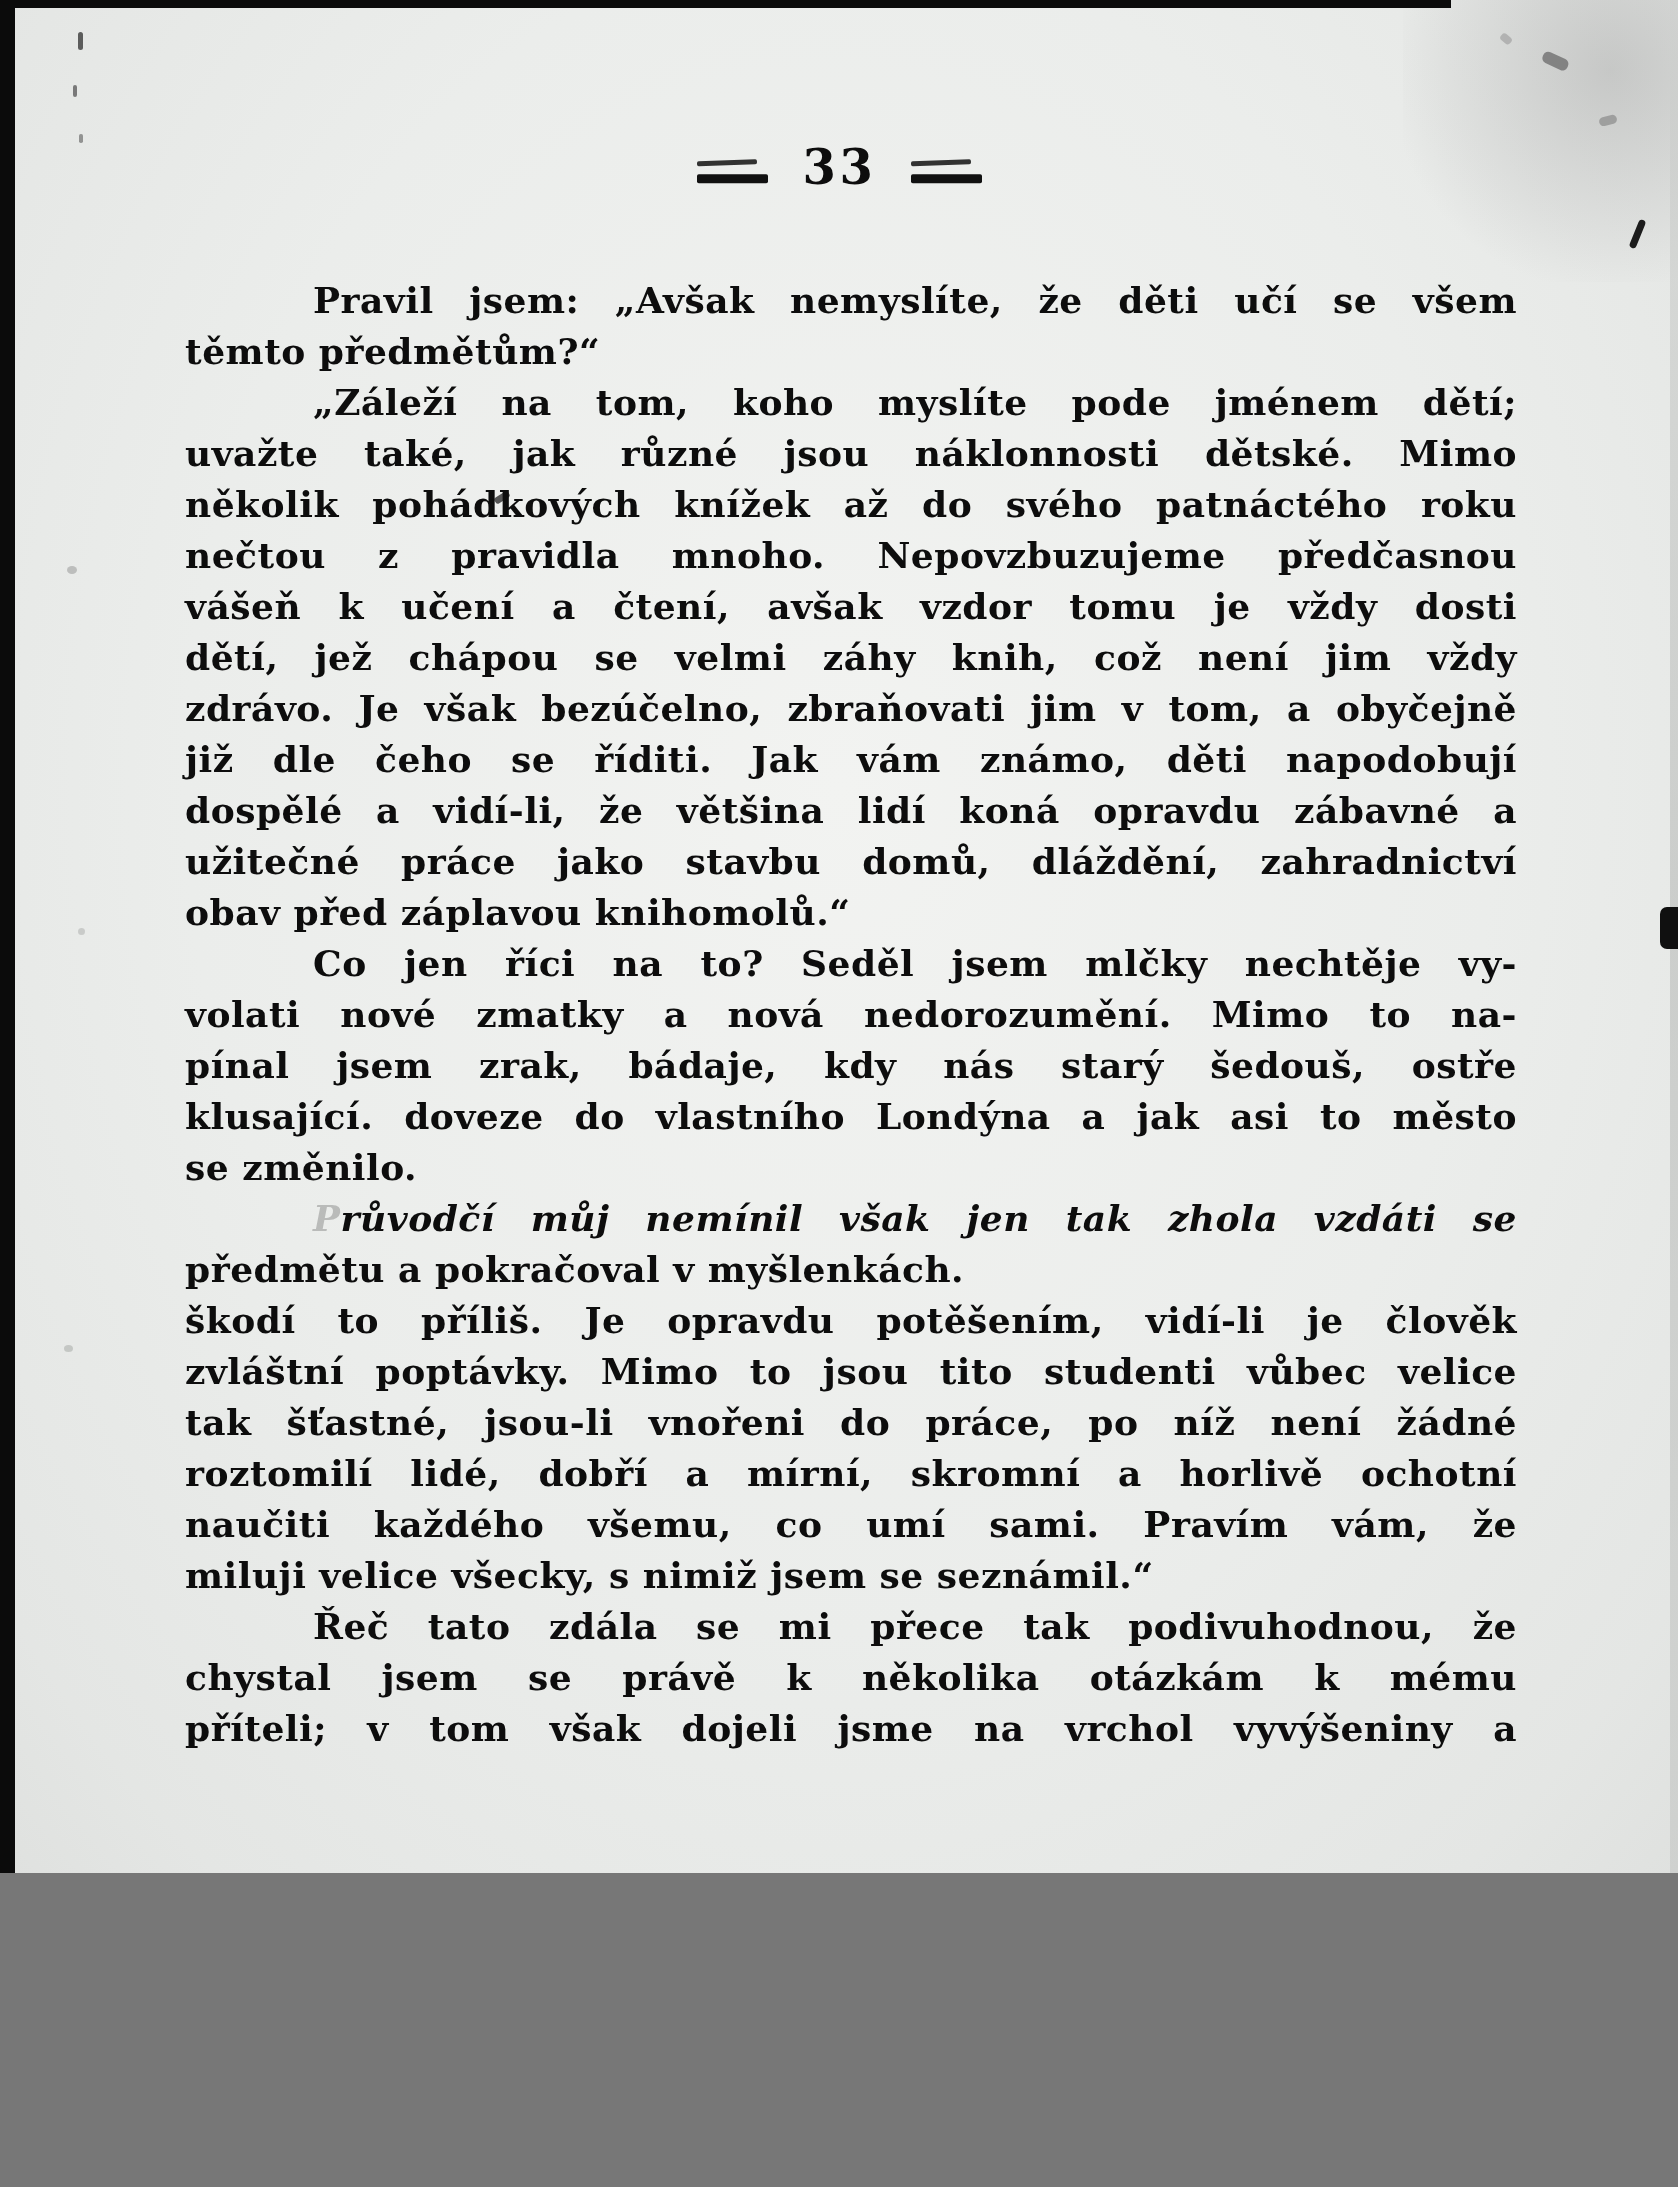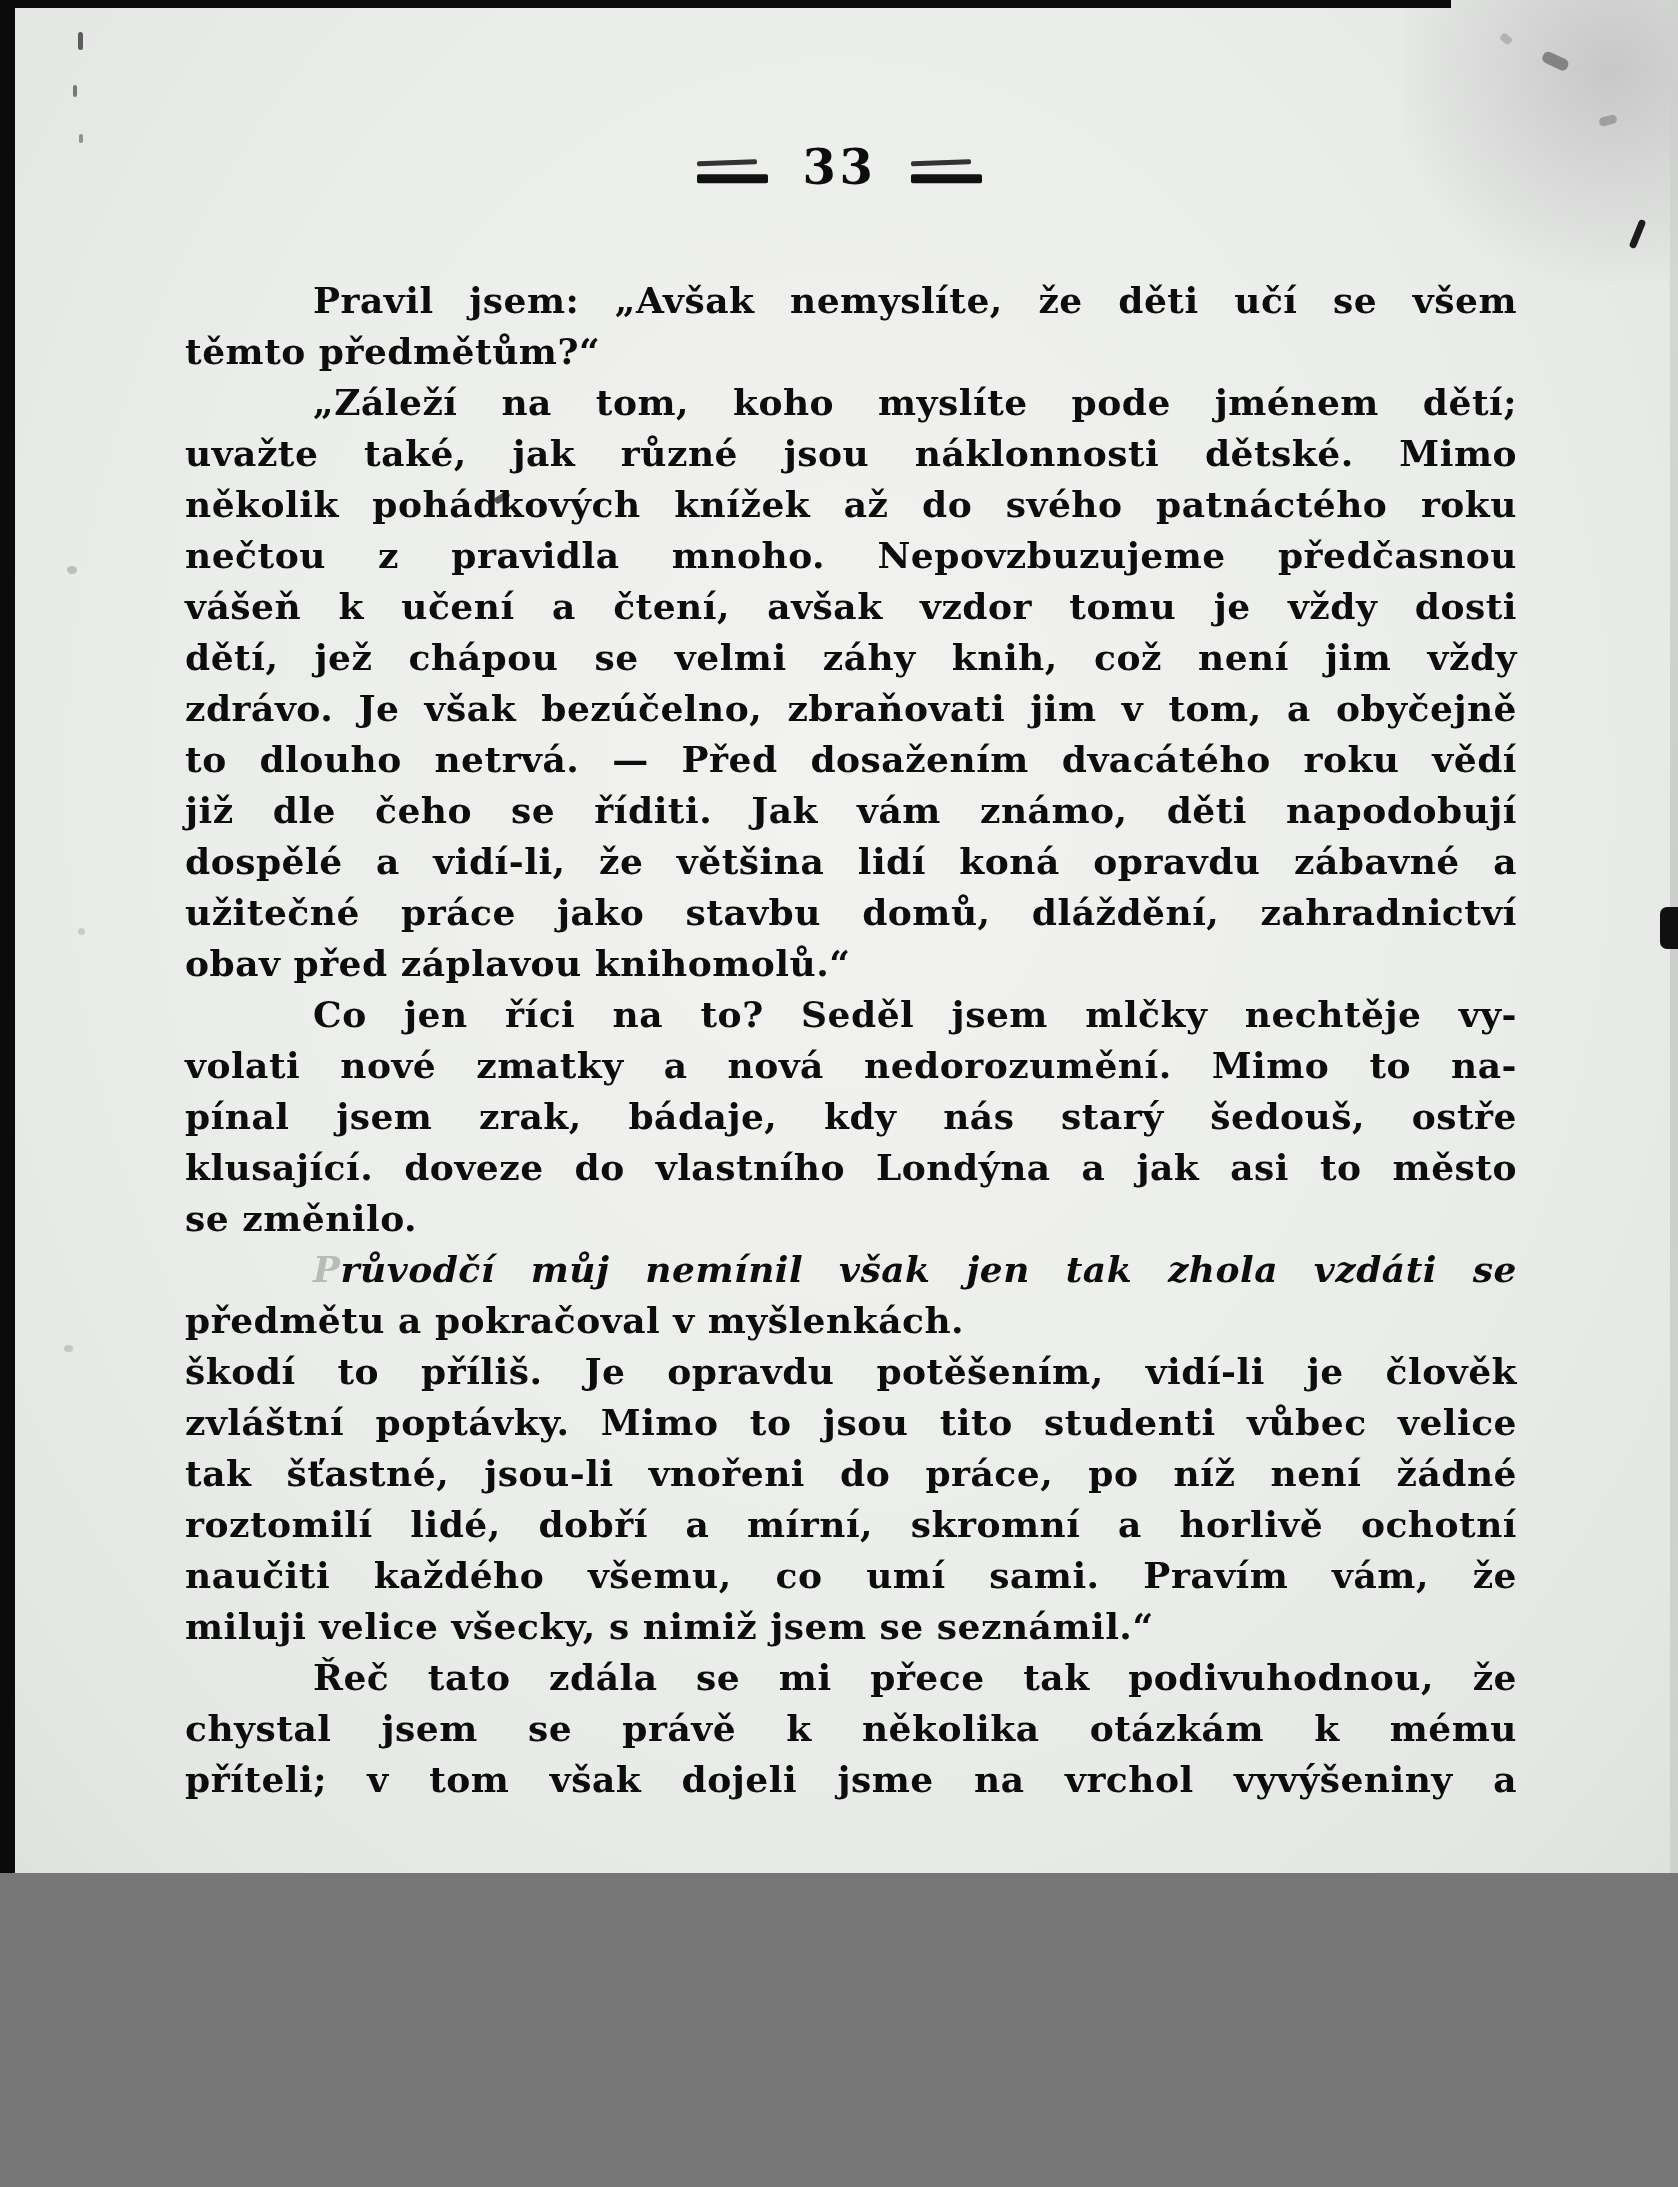--- a/index.html
+++ b/index.html
@@ -111,21 +111,20 @@
   <div class="body-text" id="body-text">
       <div class="line j" style="text-indent: 128px;">Pravil jsem: „Avšak nemyslíte, že děti učí se všem</div>
       <div class="line">těmto předmětům?“</div>
       <div class="line j" style="text-indent: 128px;">„Záleží na tom, koho myslíte pode jménem dětí;</div>
       <div class="line j">uvažte také, jak různé jsou náklonnosti dětské. Mimo</div>
       <div class="line j">několik pohádkových knížek až do svého patnáctého roku</div>
       <div class="line j">nečtou z pravidla mnoho.  Nepovzbuzujeme předčasnou</div>
       <div class="line j">vášeň k učení a čtení, avšak vzdor tomu je vždy dosti</div>
       <div class="line j">dětí, jež chápou se velmi záhy knih, což není jim vždy</div>
       <div class="line j">zdrávo. Je však bezúčelno, zbraňovati jim v tom, a obyčejně</div>
-      <div class="line j">to dlouho netrvá. — Před dosažením dvacátého roku vědí</div>
       <div class="line j">již dle čeho se říditi.  Jak vám známo, děti napodobují</div>
       <div class="line j">dospělé a vidí-li, že většina lidí koná opravdu zábavné a</div>
       <div class="line j">užitečné práce jako stavbu domů, dláždění, zahradnictví</div>
       <div class="line">obav před záplavou knihomolů.“</div>
       <div class="line j" style="text-indent: 128px;">Co jen říci na to?  Seděl jsem mlčky nechtěje vy-</div>
       <div class="line j">volati nové zmatky a nová nedorozumění.  Mimo to na-</div>
       <div class="line j">pínal jsem zrak, bádaje, kdy nás starý šedouš, ostře</div>
       <div class="line j">klusající. doveze do vlastního Londýna a jak asi to město</div>
       <div class="line">se změnilo.</div>
       <div class="line j" style="text-indent: 128px; font-style: italic;"><span class="faded">P</span>růvodčí můj nemínil však jen tak zhola vzdáti se</div>

